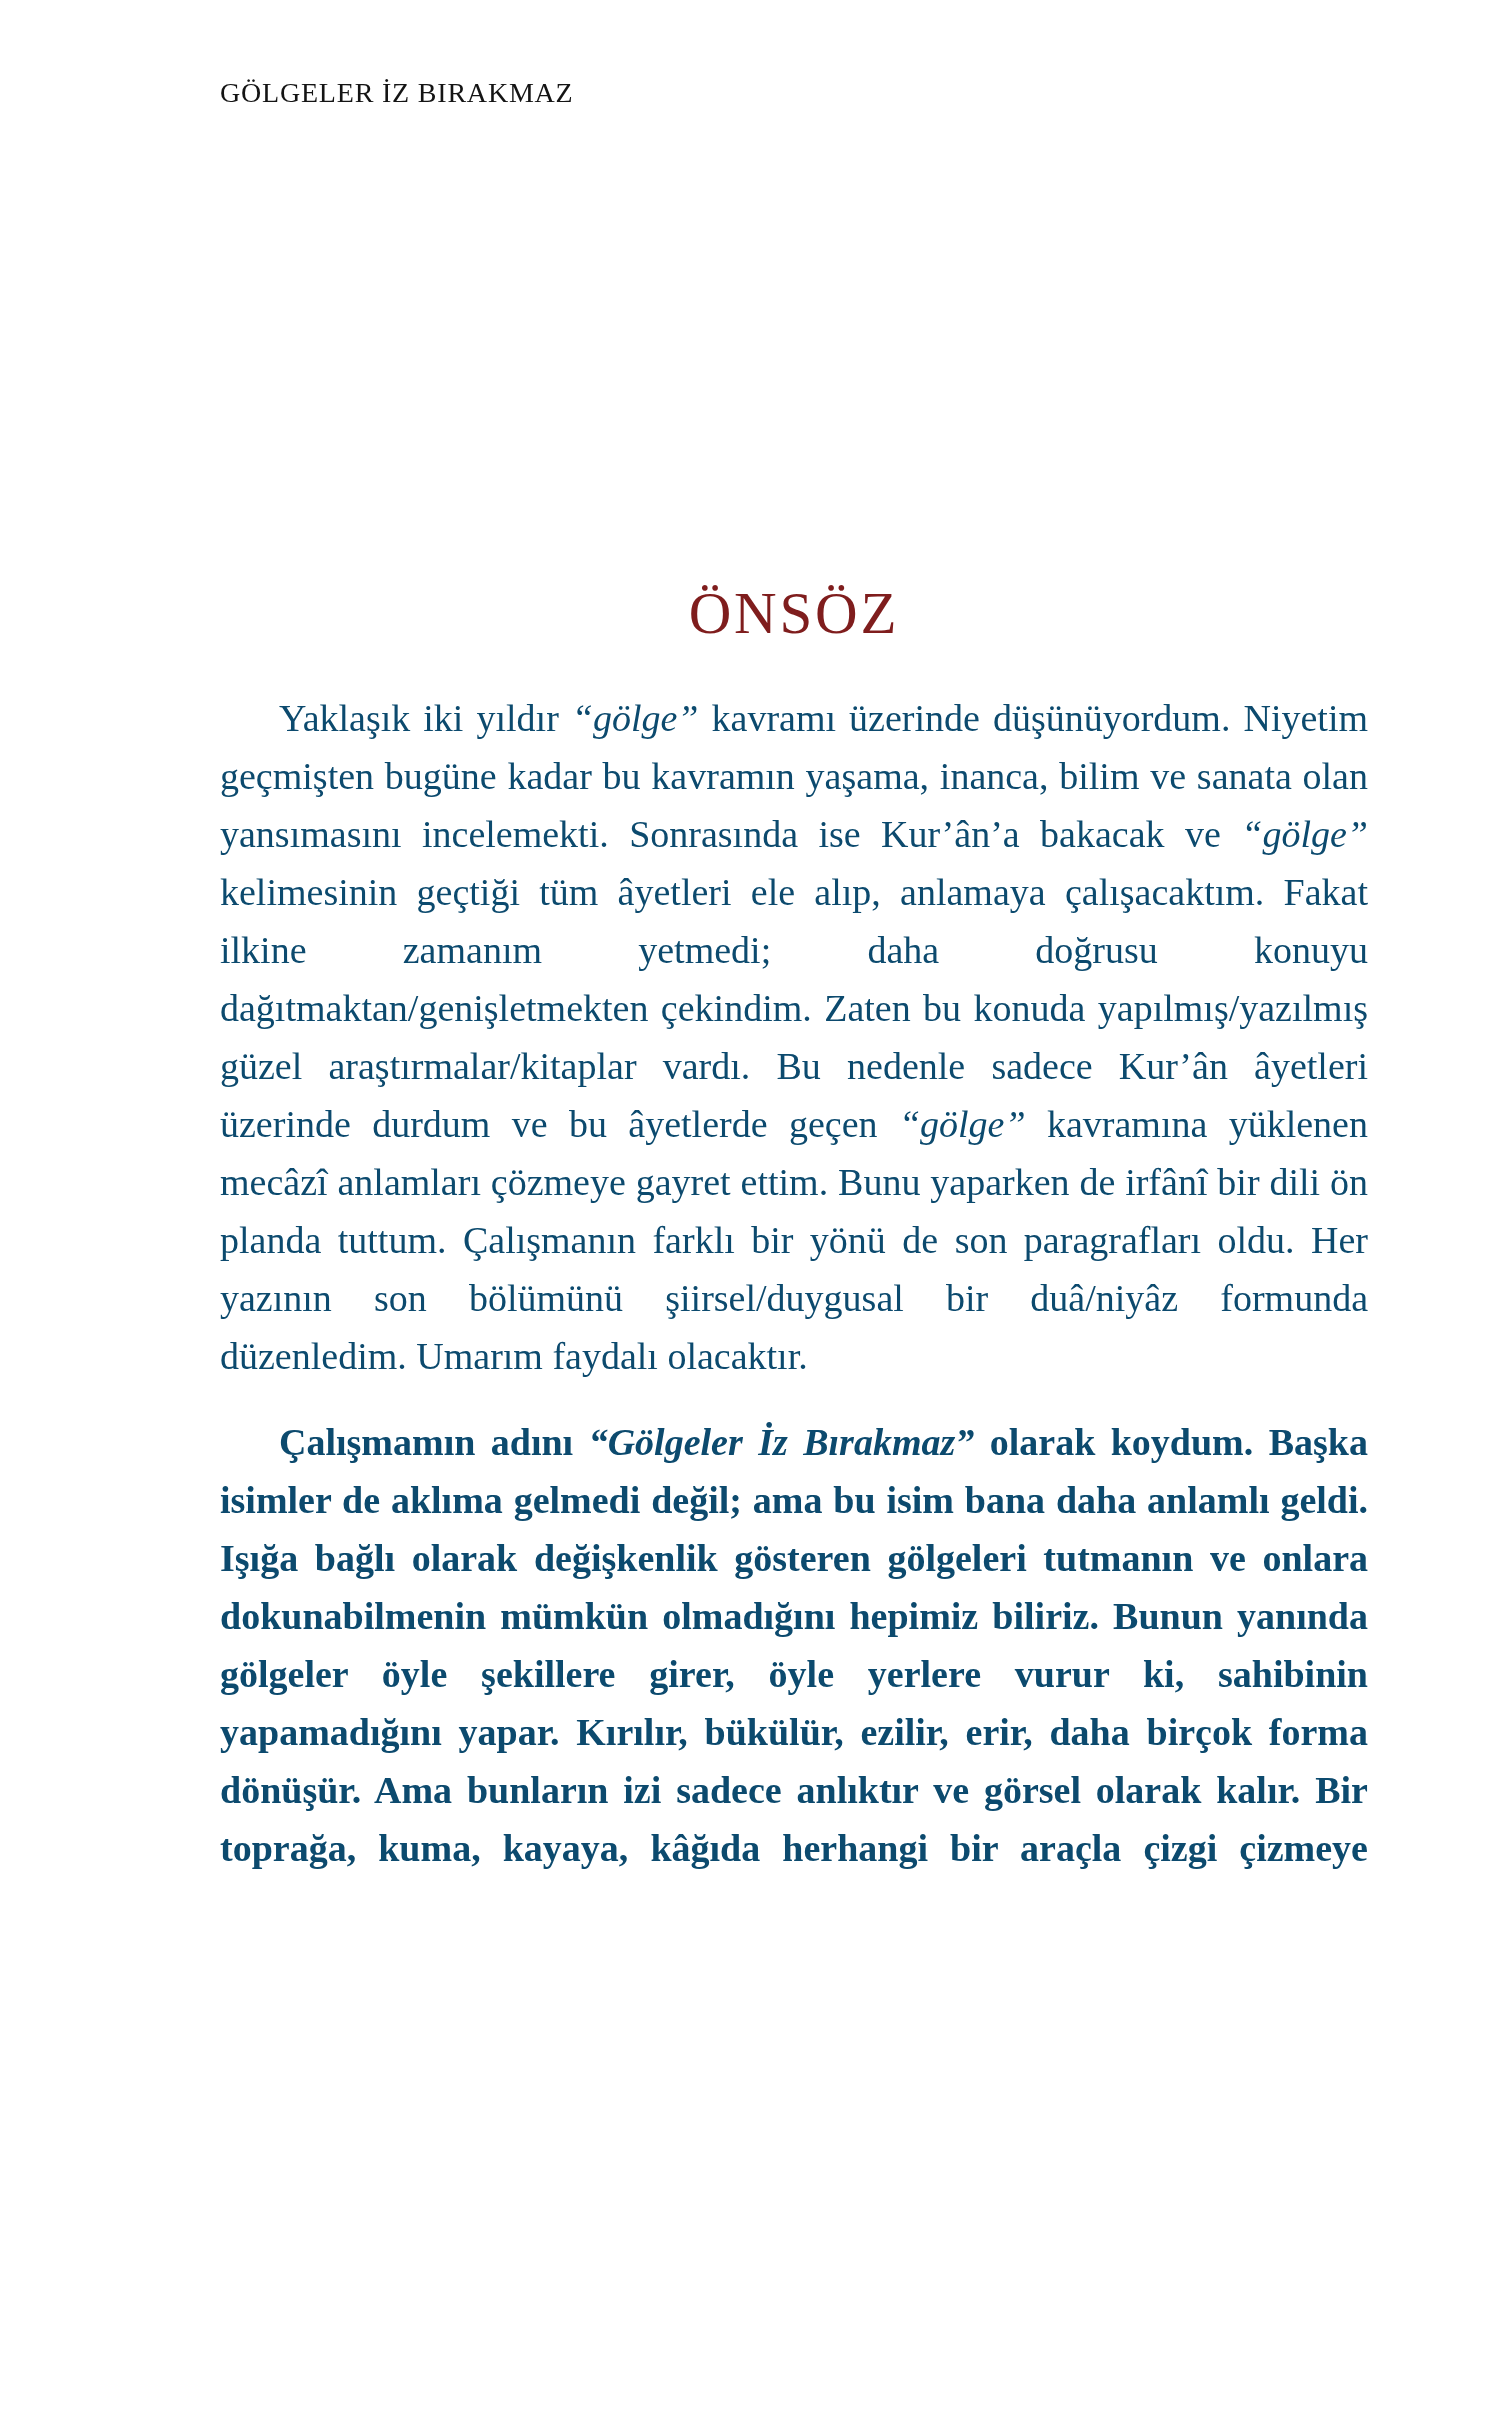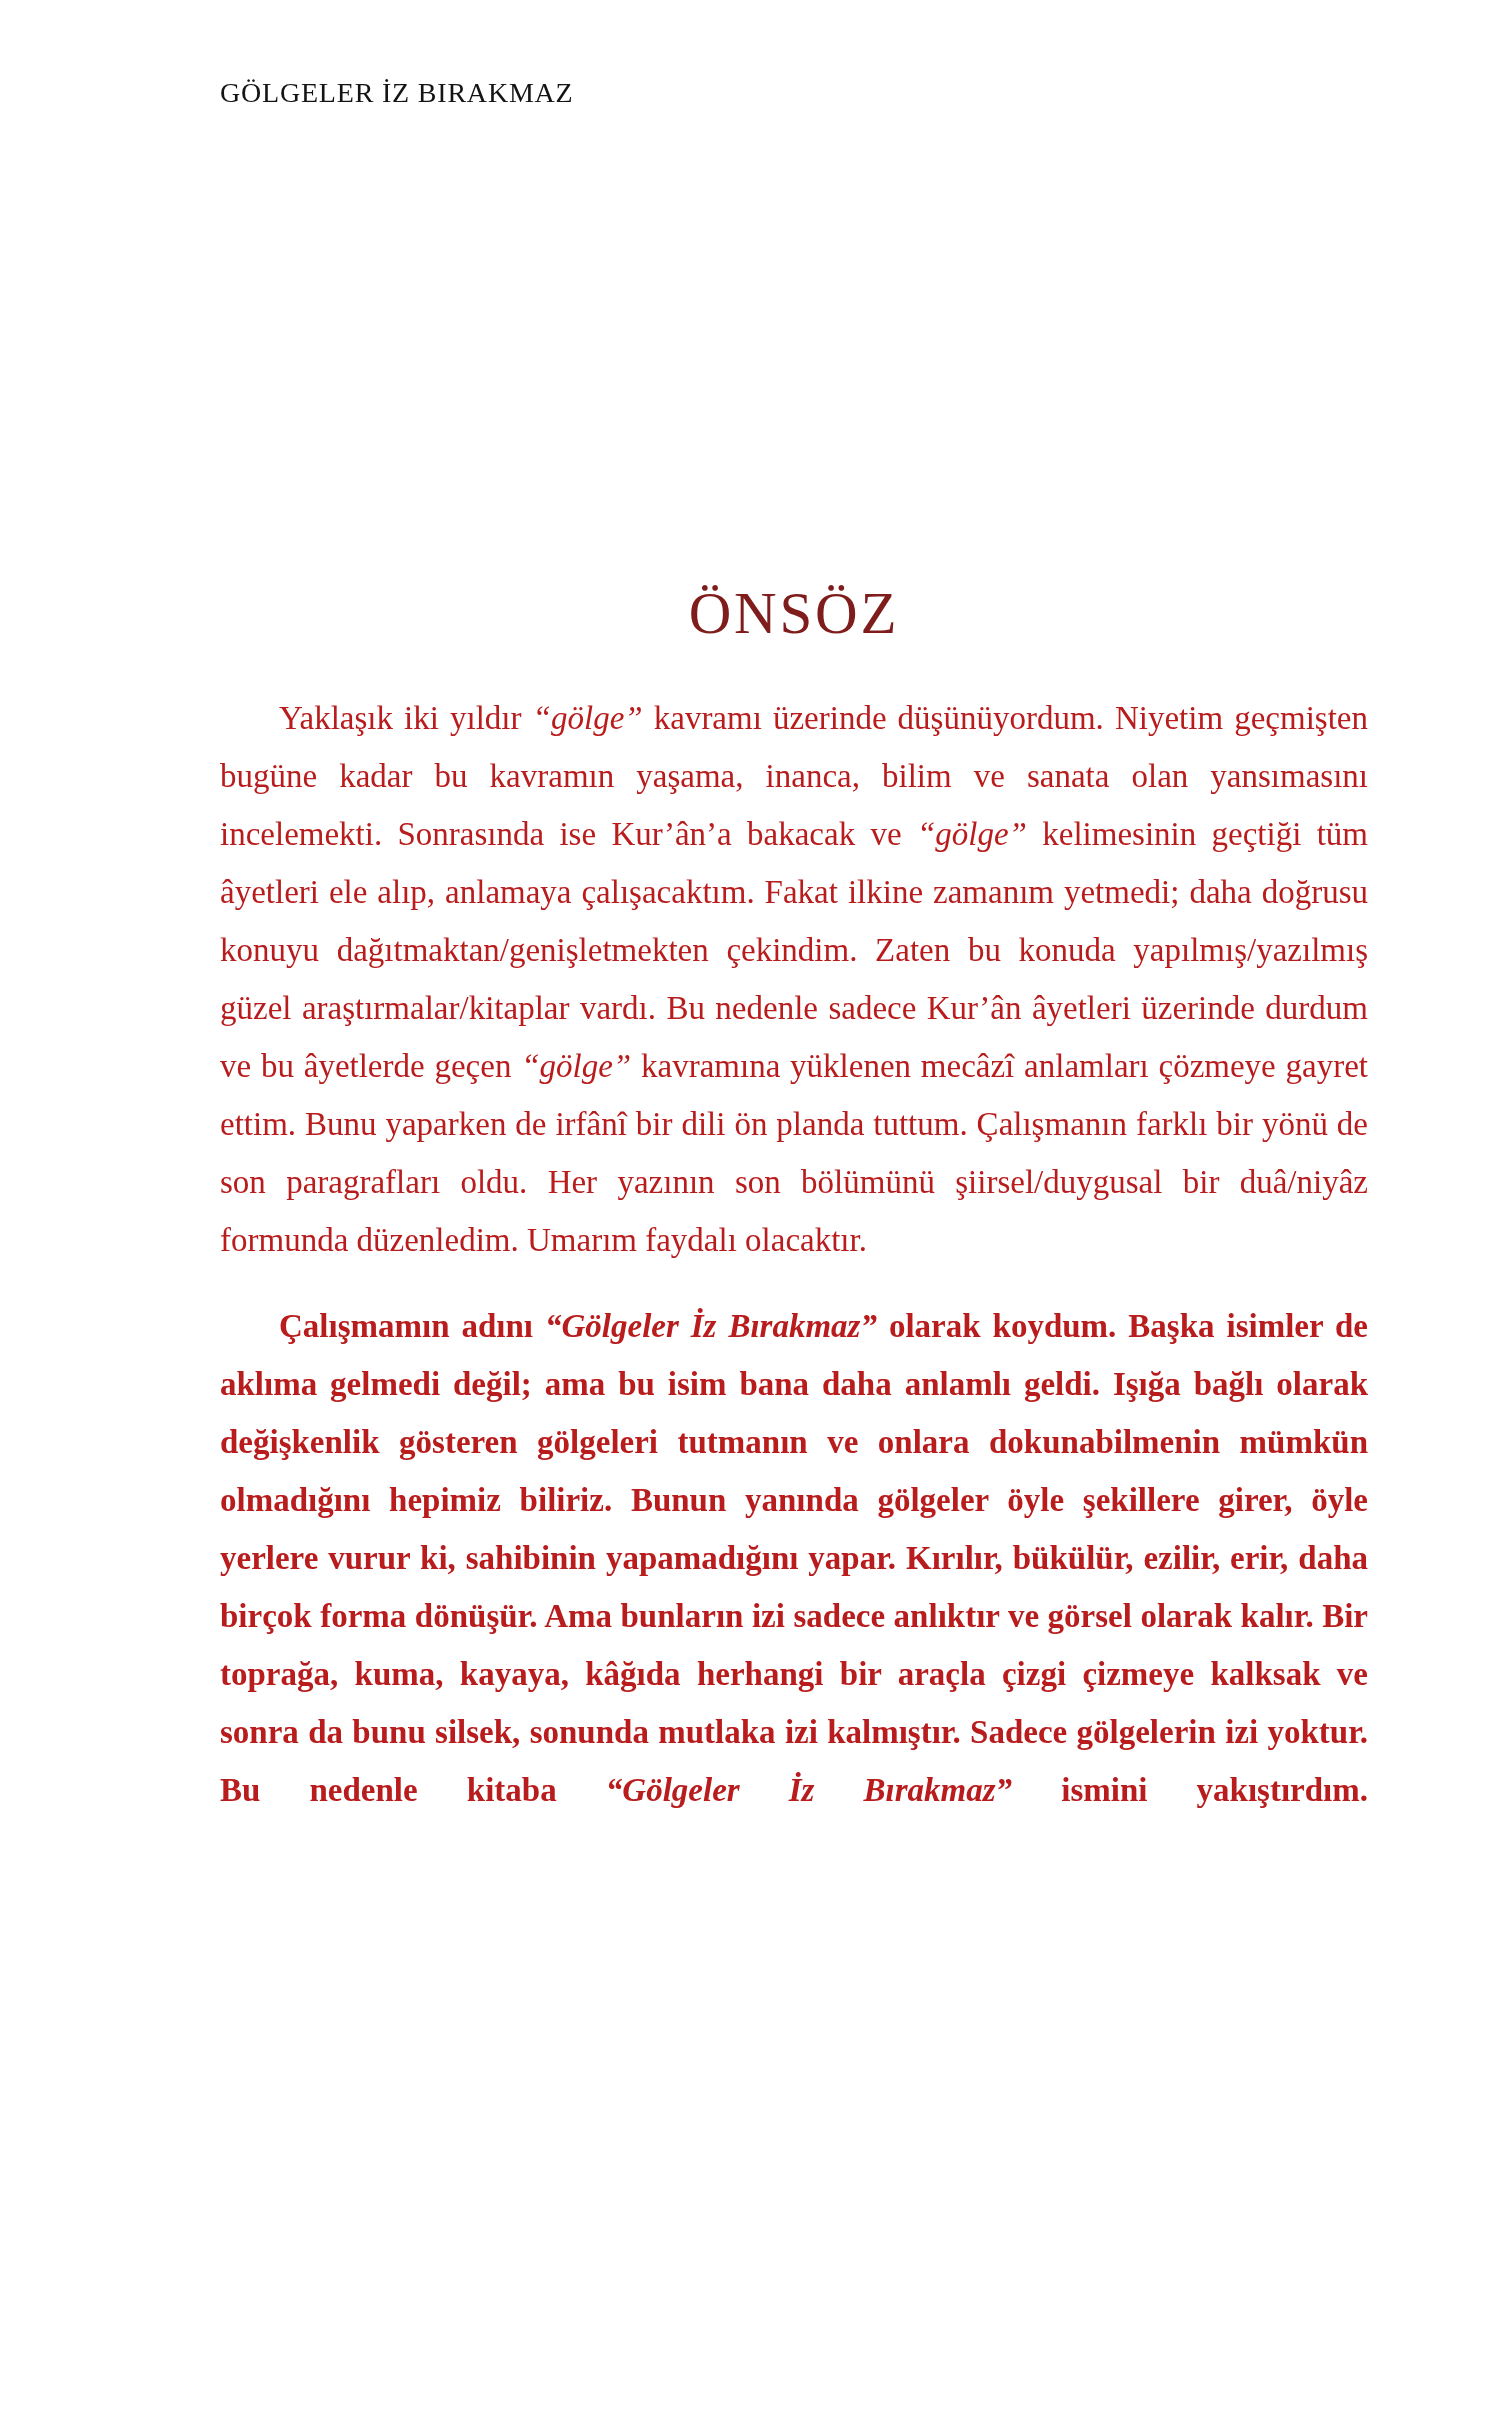--- a/index.html
+++ b/index.html
@@ -47,26 +47,26 @@
 
   
   .body-block {
     position: absolute;
     left: 220px;
     top: 689px;
     width: 1148px;
   }
   .body-par {
     margin: 0;
-    font-size: 33px;
+    font-size: 38px;
     line-height: 58px;
     text-align: justify;
     text-justify: inter-word;
     text-indent: 59px;
-    color: #b91c1c;
+    color: #0c4a6e;
     hyphens: none;
     -webkit-hyphens: none;
   }
   .body-par + .body-par {
     margin-top: 28px;
   }
   .body-par.last {
     text-align: justify;
     font-weight: bold;
   }

